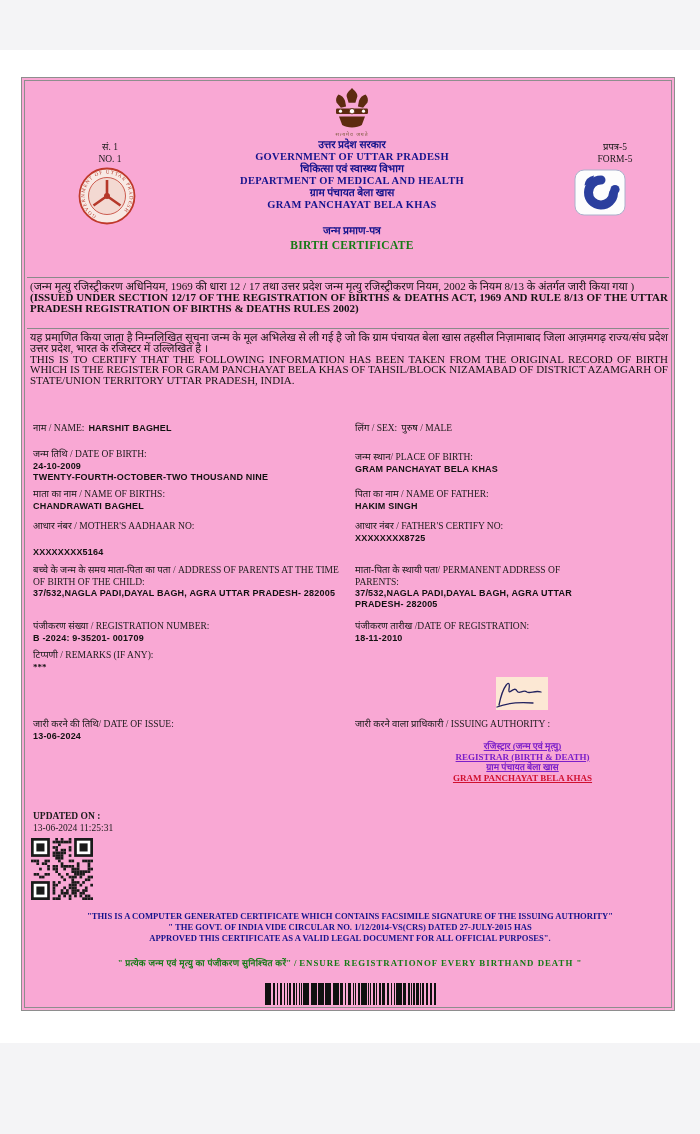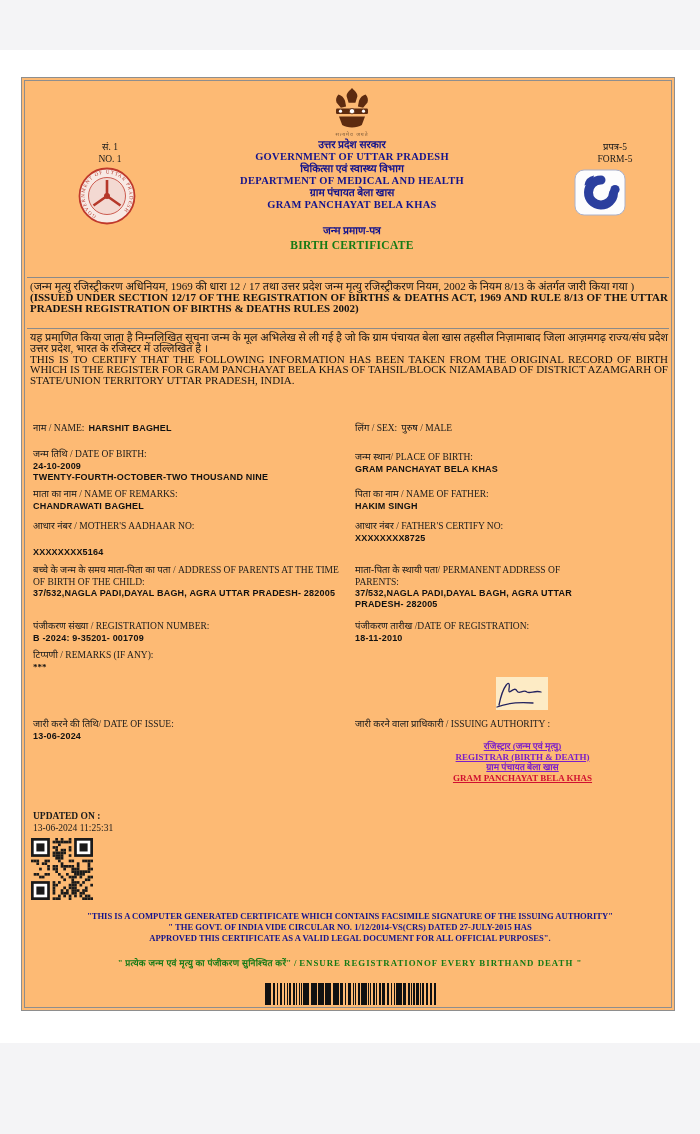--- a/index.html
+++ b/index.html
@@ -1,18 +1,18 @@
 <!DOCTYPE html>
 <html><head>
 <meta charset="utf-8">
 <style>
   html,body{margin:0;padding:0;}
   body{width:700px;height:1134px;position:relative;background:#f4f4f6;font-family:"Liberation Serif","DejaVu Serif",serif;overflow:hidden;}
   .paper{position:absolute;left:0;top:50px;width:700px;height:993px;background:#ffffff;}
-  .cert{position:absolute;left:21px;top:77px;width:654px;height:934px;background:#fdba74;border:4px double #8e8e8e;box-sizing:border-box;}
+  .cert{position:absolute;left:21px;top:77px;width:654px;height:934px;background:#f9a8d4;border:4px double #8e8e8e;box-sizing:border-box;}
   .abs{position:absolute;}
   .ctr{text-align:center;}
   .navy{color:#14138c;text-align:center;}
   .green{color:#157a15;}
   .lbl{font-size:9.5px;color:#1b1b1b;line-height:11.5px;}
   .val{font-family:"Liberation Sans","DejaVu Sans",sans-serif;font-weight:600;font-size:9px;color:#111;line-height:11px;letter-spacing:.2px;}
   .hdr-hi{font-size:10.5px;font-weight:bold;line-height:12px;}
   .hdr-en{font-size:10.5px;font-weight:bold;line-height:12px;letter-spacing:.3px;}
   .para{font-size:11px;line-height:10.8px;color:#141414;text-align:justify;}
   .divider{position:absolute;left:2px;right:2px;height:0;border-top:1px solid #8a8a8a;}
@@ -126,21 +126,21 @@
     <div class="lbl">जन्म तिथि / DATE OF BIRTH:</div>
     <div class="val">24-10-2009</div>
     <div class="val">TWENTY-FOURTH-OCTOBER-TWO THOUSAND NINE</div>
   </div>
   <div class="field" style="left:330px;top:371px;width:300px;">
     <div class="lbl">जन्म स्थान/ PLACE OF BIRTH:</div>
     <div class="val">GRAM PANCHAYAT BELA KHAS</div>
   </div>
 
   <div class="field" style="left:8px;top:408px;width:300px;">
-    <div class="lbl">माता का नाम /  NAME OF REMARKS:</div>
+    <div class="lbl">माता का नाम /  NAME OF BIRTHS:</div>
     <div class="val">CHANDRAWATI BAGHEL</div>
   </div>
   <div class="field" style="left:330px;top:408px;width:300px;">
     <div class="lbl">पिता का नाम / NAME OF FATHER:</div>
     <div class="val">HAKIM SINGH</div>
   </div>
 
   <div class="field lbl" style="left:8px;top:440px;width:300px;">आधार नंबर /  MOTHER'S AADHAAR NO:</div>
   <div class="field val" style="left:8px;top:466px;width:300px;">XXXXXXXX5164</div>
   <div class="field" style="left:330px;top:440px;width:300px;">

